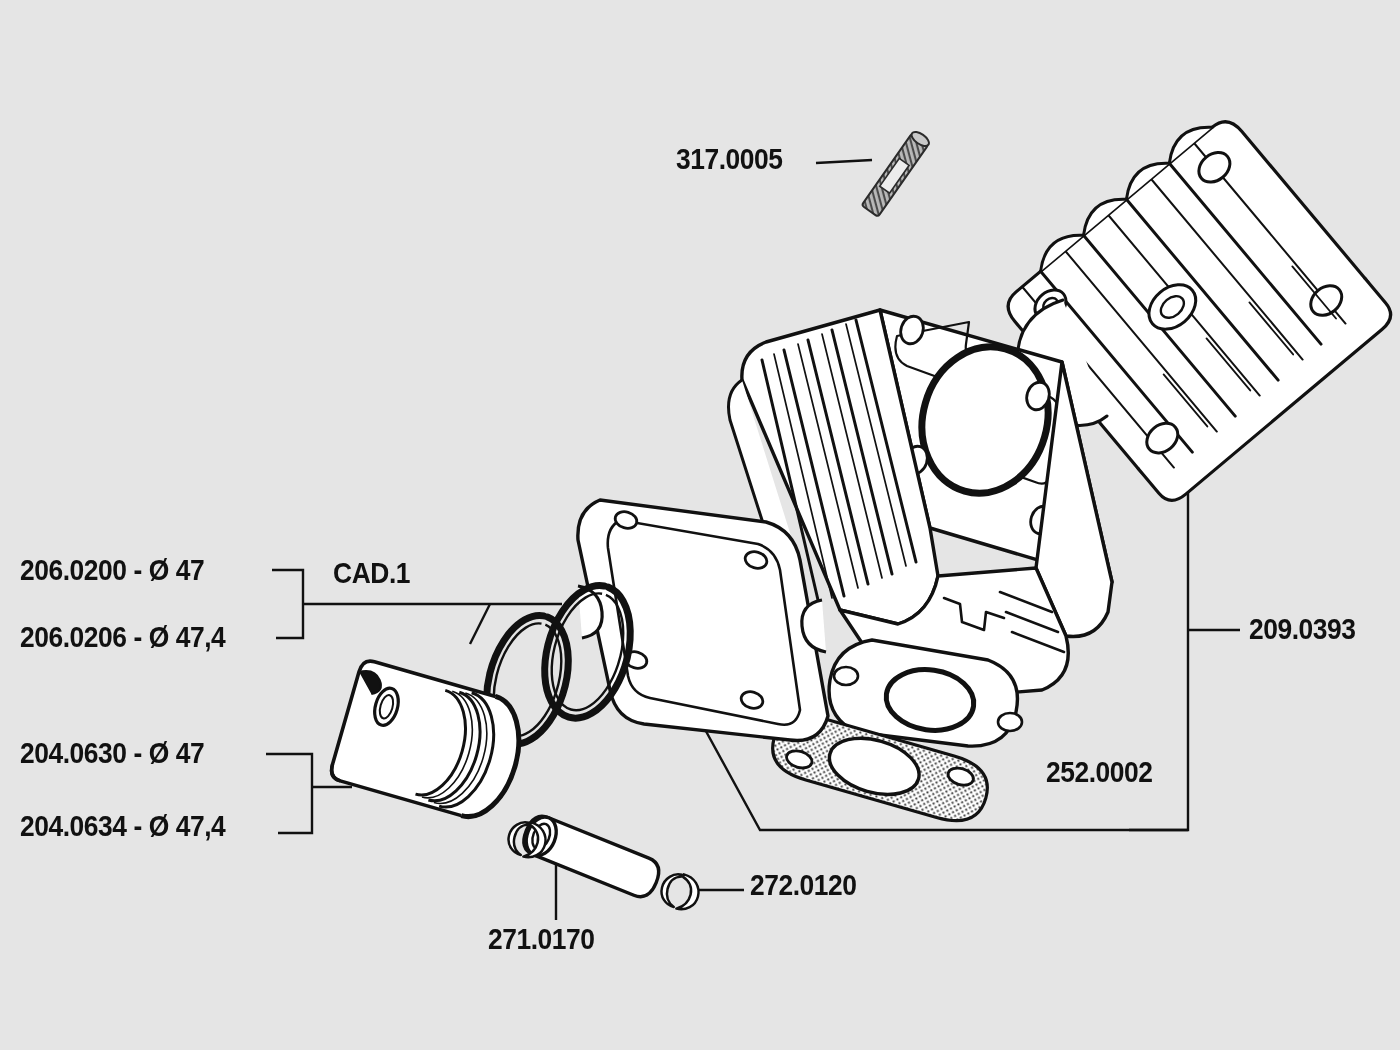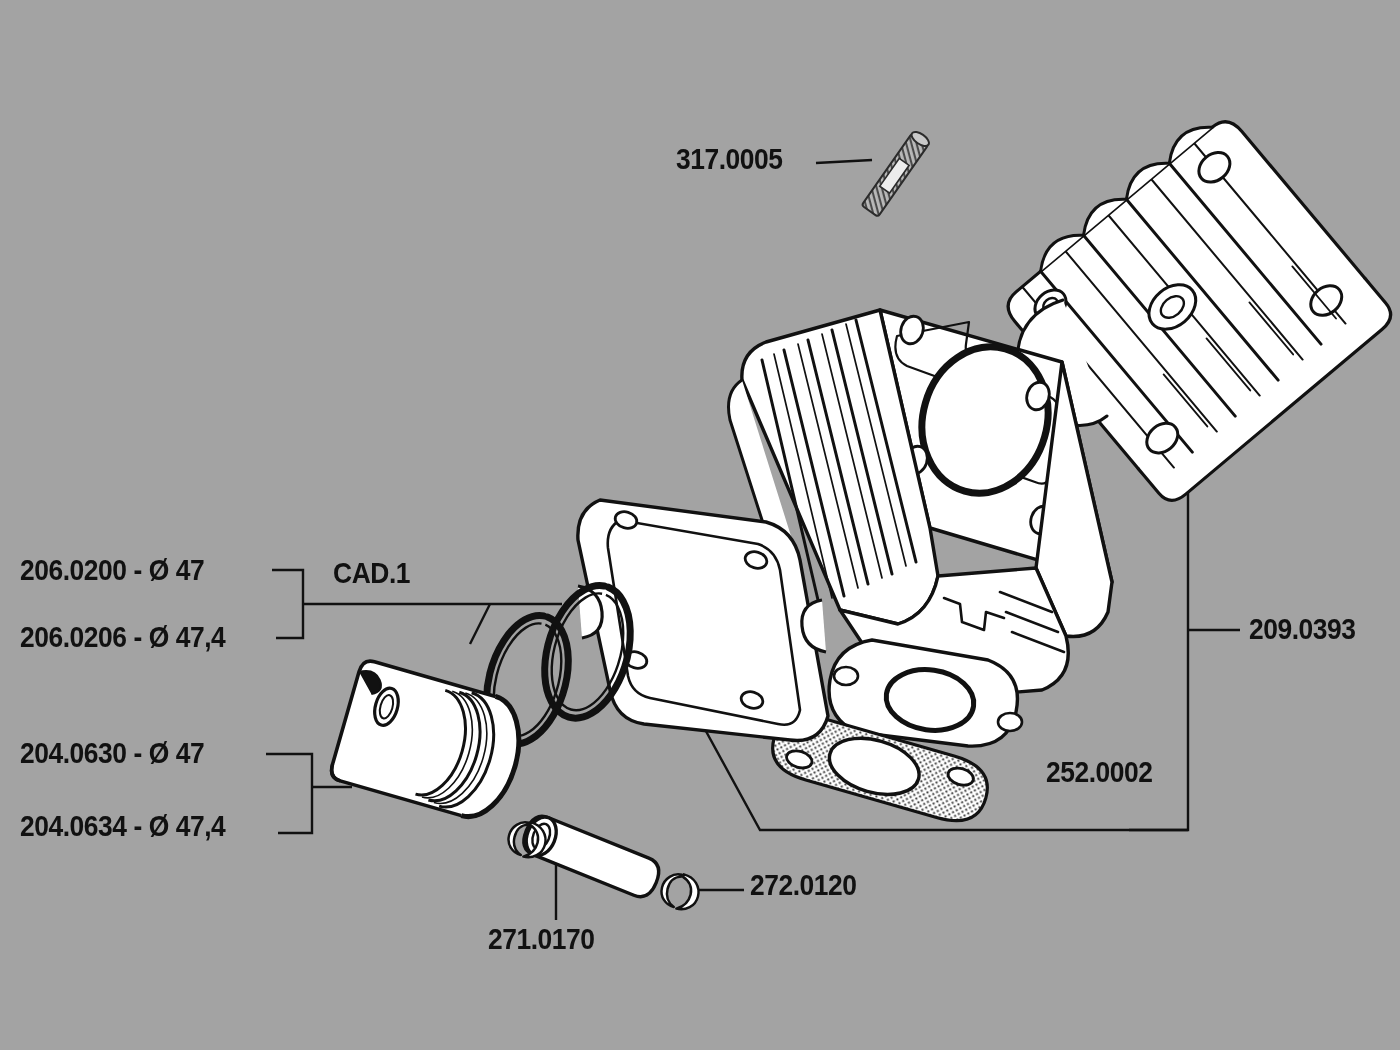--- a/index.html
+++ b/index.html
@@ -1,16 +1,16 @@
 <!DOCTYPE html>
 <html><head>
 <meta charset="utf-8">
 <style>
   html,body{margin:0;padding:0;background:#ffffff;}
-  #stage{position:relative;width:1400px;height:1050px;background:#a3a3a3;overflow:hidden;
+  #stage{position:relative;width:1400px;height:1050px;background:#e5e5e5;overflow:hidden;
          font-family:"Liberation Sans","DejaVu Sans",sans-serif;}
   svg{position:absolute;left:0;top:0;width:1400px;height:1050px;}
   .lbl{position:absolute;color:#111111;font-weight:700;white-space:nowrap;
        font-family:"Liberation Sans","DejaVu Sans",sans-serif;
        font-size:30px;letter-spacing:-0.5px;transform:scaleX(0.88);transform-origin:left center;}
   .lbl.r{transform-origin:right center;}
 </style>
 </head>
 <body>
 

